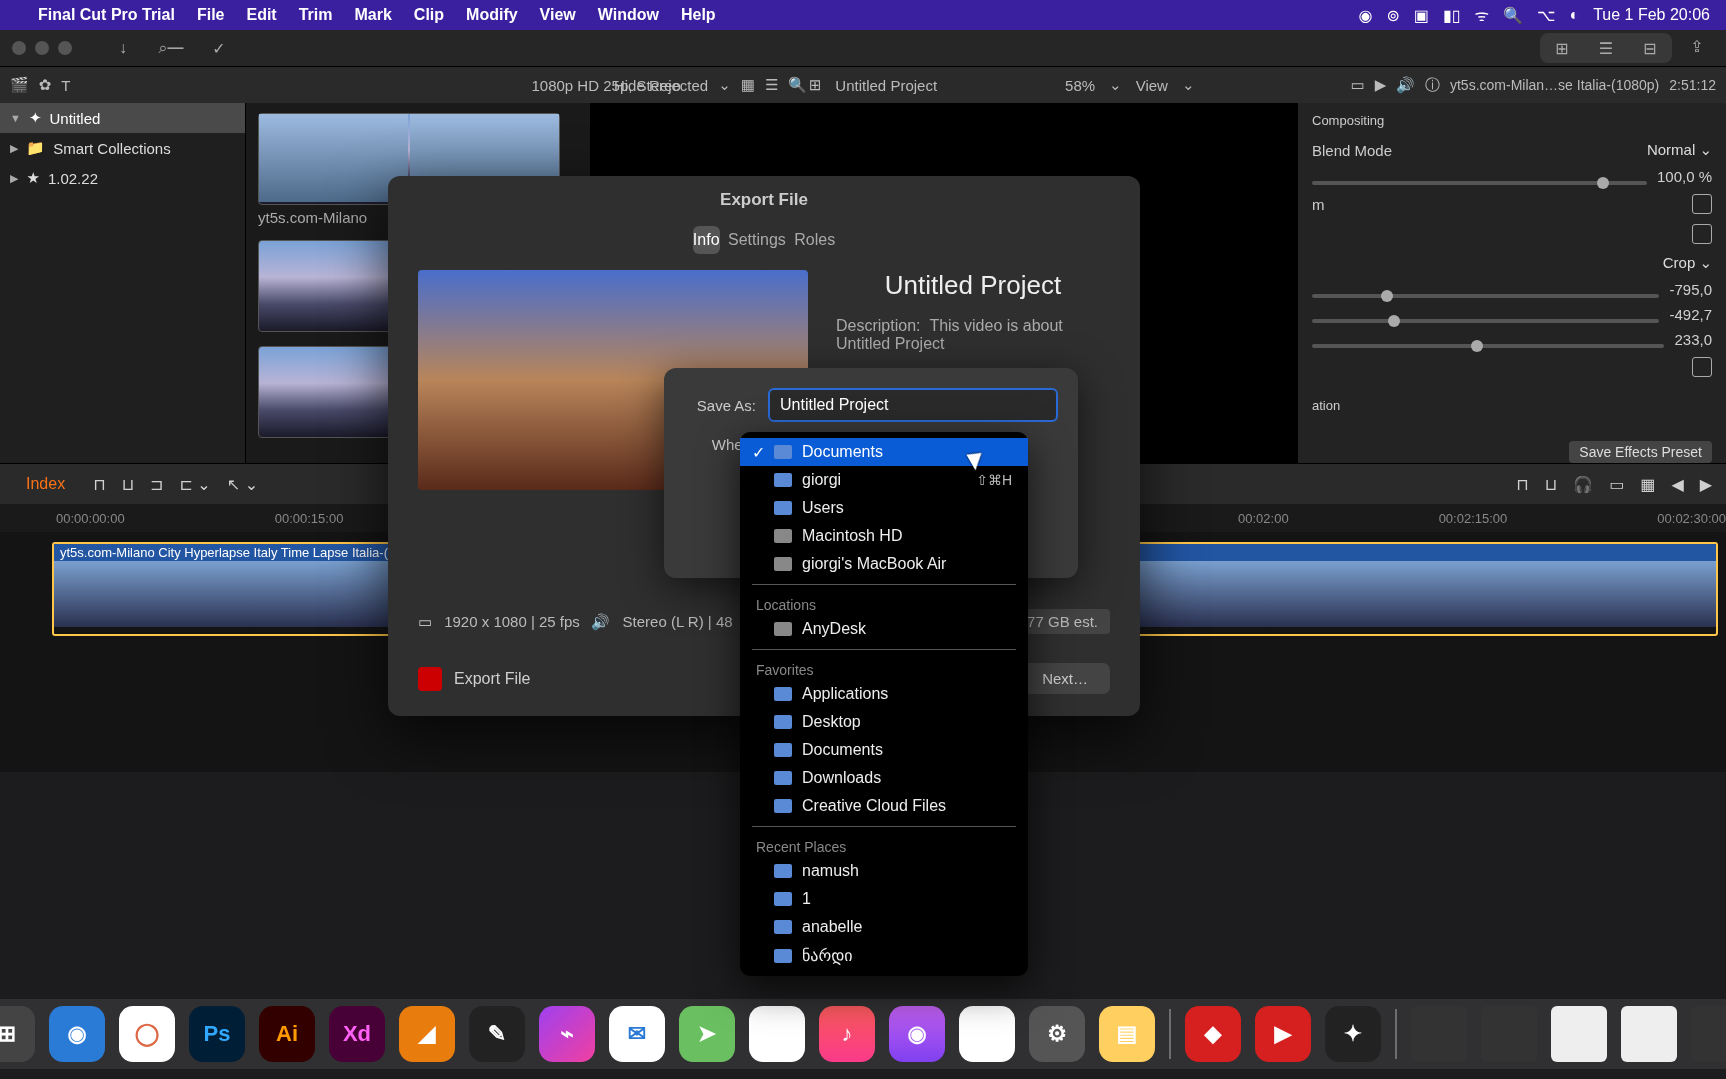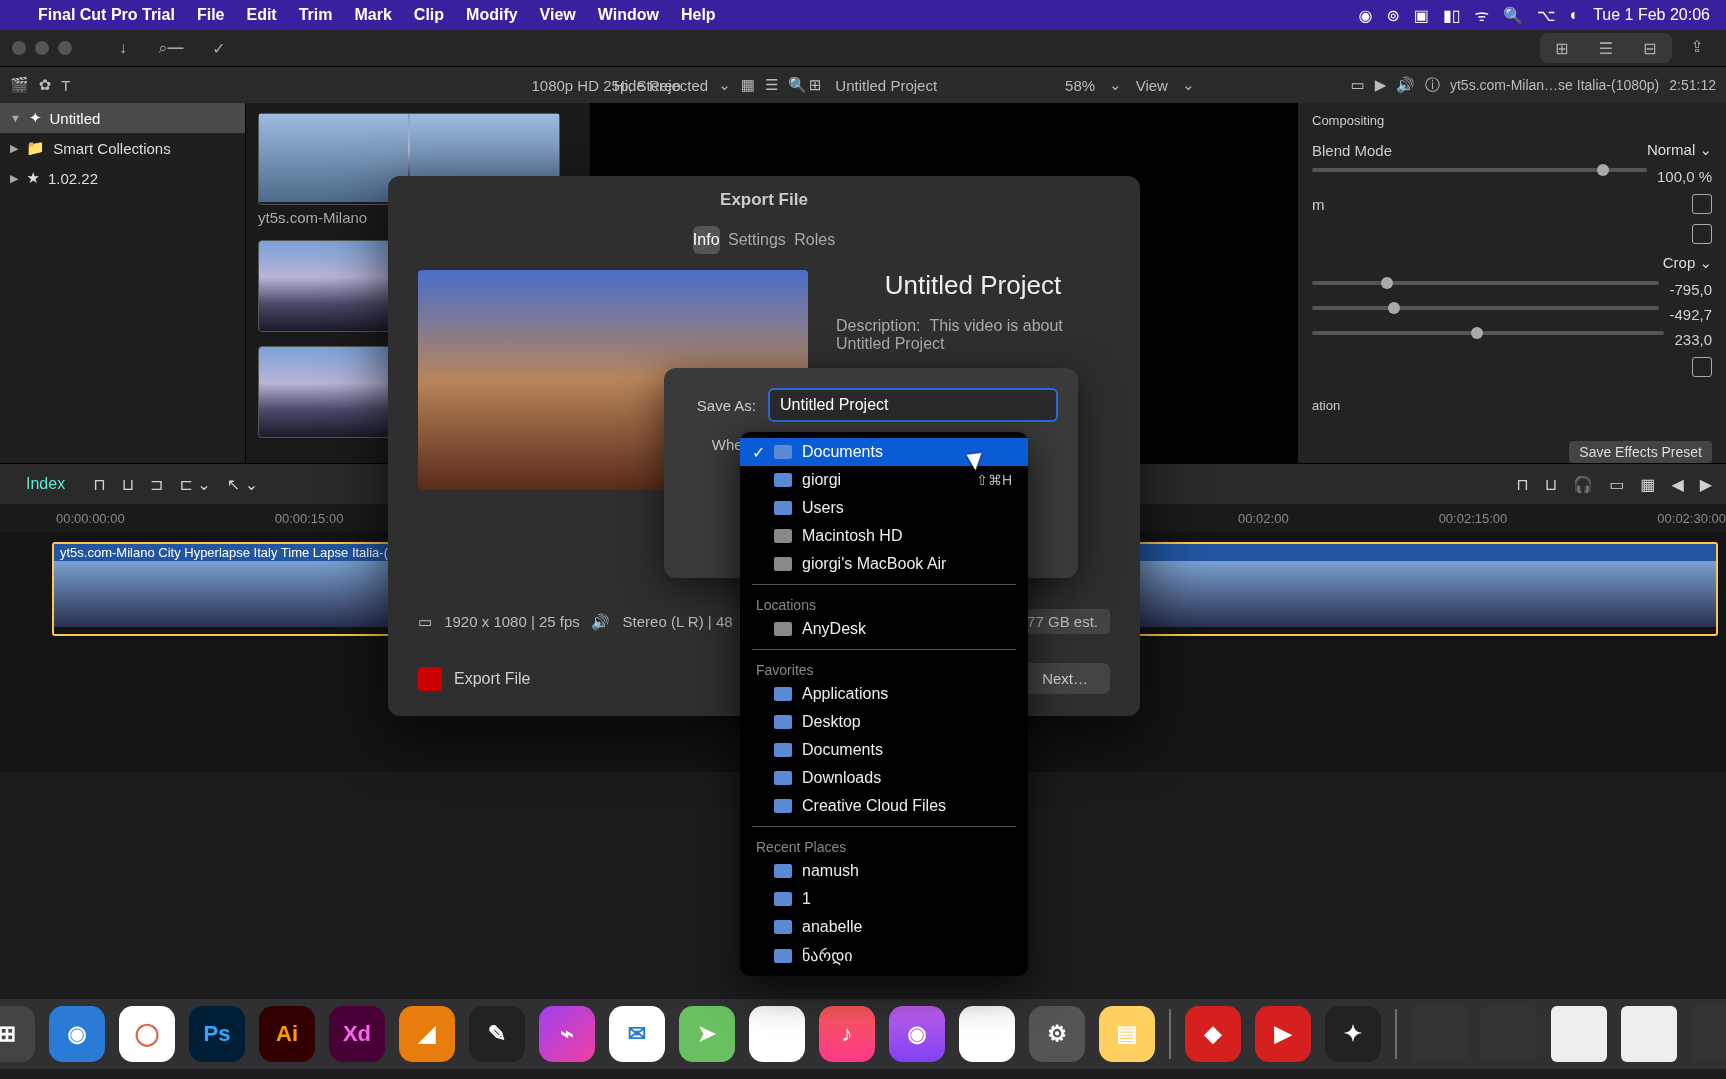--- a/index.html
+++ b/index.html
@@ -27,25 +27,25 @@
 .browser .thumbs{display:flex;flex-direction:column;gap:14px}
 .thumb{width:300px;height:90px;border-radius:4px;background:linear-gradient(180deg,#7aa2d6 0%,#b8b4d6 40%,#4a4a6a 70%,#1a1a2a 100%);border:1px solid #555}
 .thumb.row{display:flex;gap:2px}
 .thumb.row span{flex:1;height:88px;background:linear-gradient(180deg,#9dbbe0,#4e6a8a)}
 .browser .cap{font-size:15px;color:#aaa;margin-top:4px}
 .viewer{flex:1;background:#000;position:relative}
 .inspector{width:400px;background:#232323;padding:10px 14px;font-size:15px}
 .insp-head{font-size:13px;color:#ccc;margin-bottom:8px}
 .insp-row{display:flex;justify-content:space-between;align-items:center;padding:5px 0;color:#ccc}
 .insp-row .val{color:#ddd}
-.slider-row{display:flex;align-items:flex-start;gap:10px;padding:4px 0}
+.slider-row{display:flex;align-items:flex-end;gap:10px;padding:4px 0}
 .slider{flex:1;height:4px;background:#555;border-radius:2px;position:relative}
 .slider .knob{position:absolute;top:-4px;width:12px;height:12px;border-radius:50%;background:#aaa}
 .timeline-bar{height:40px;background:#2a2a2a;display:flex;align-items:center;padding:0 14px;gap:16px;border-top:1px solid #000}
-.tl-btn{font-size:16px;color:#5eead4;padding:4px 12px}
+.tl-btn{font-size:16px;color:#f97316;padding:4px 12px}
 .ruler{height:28px;background:#1a1a1a;display:flex;align-items:center;font-size:13px;color:#888;padding-left:56px;gap:150px;position:relative}
 .timeline-body{height:230px;background:#141414;padding-top:10px;position:relative}
 .clip{position:absolute;left:52px;top:10px;right:8px;height:90px;border:2px solid #ffc64a;border-radius:3px;overflow:hidden}
 .clip .title{background:#2255a2;color:#fff;font-size:13px;padding:1px 6px}
 .clip .film{height:66px;display:flex}
 .clip .film span{flex:1;background:linear-gradient(180deg,#7aa0d0,#2a3050)}
 .playhead{position:absolute;left:50%;top:0;width:2px;height:80px;background:#fff}
 .dock{position:absolute;bottom:10px;left:50%;transform:translateX(-50%);height:70px;background:rgba(80,80,80,.4);border-radius:24px;display:flex;align-items:center;padding:0 16px;gap:14px}
 .dock .app{width:56px;height:56px;border-radius:14px;background:#5a5a5a;display:flex;align-items:center;justify-content:center;color:#fff;font-size:22px;font-weight:700}
 .dock .sep{width:2px;height:50px;background:rgba(255,255,255,.3)}

